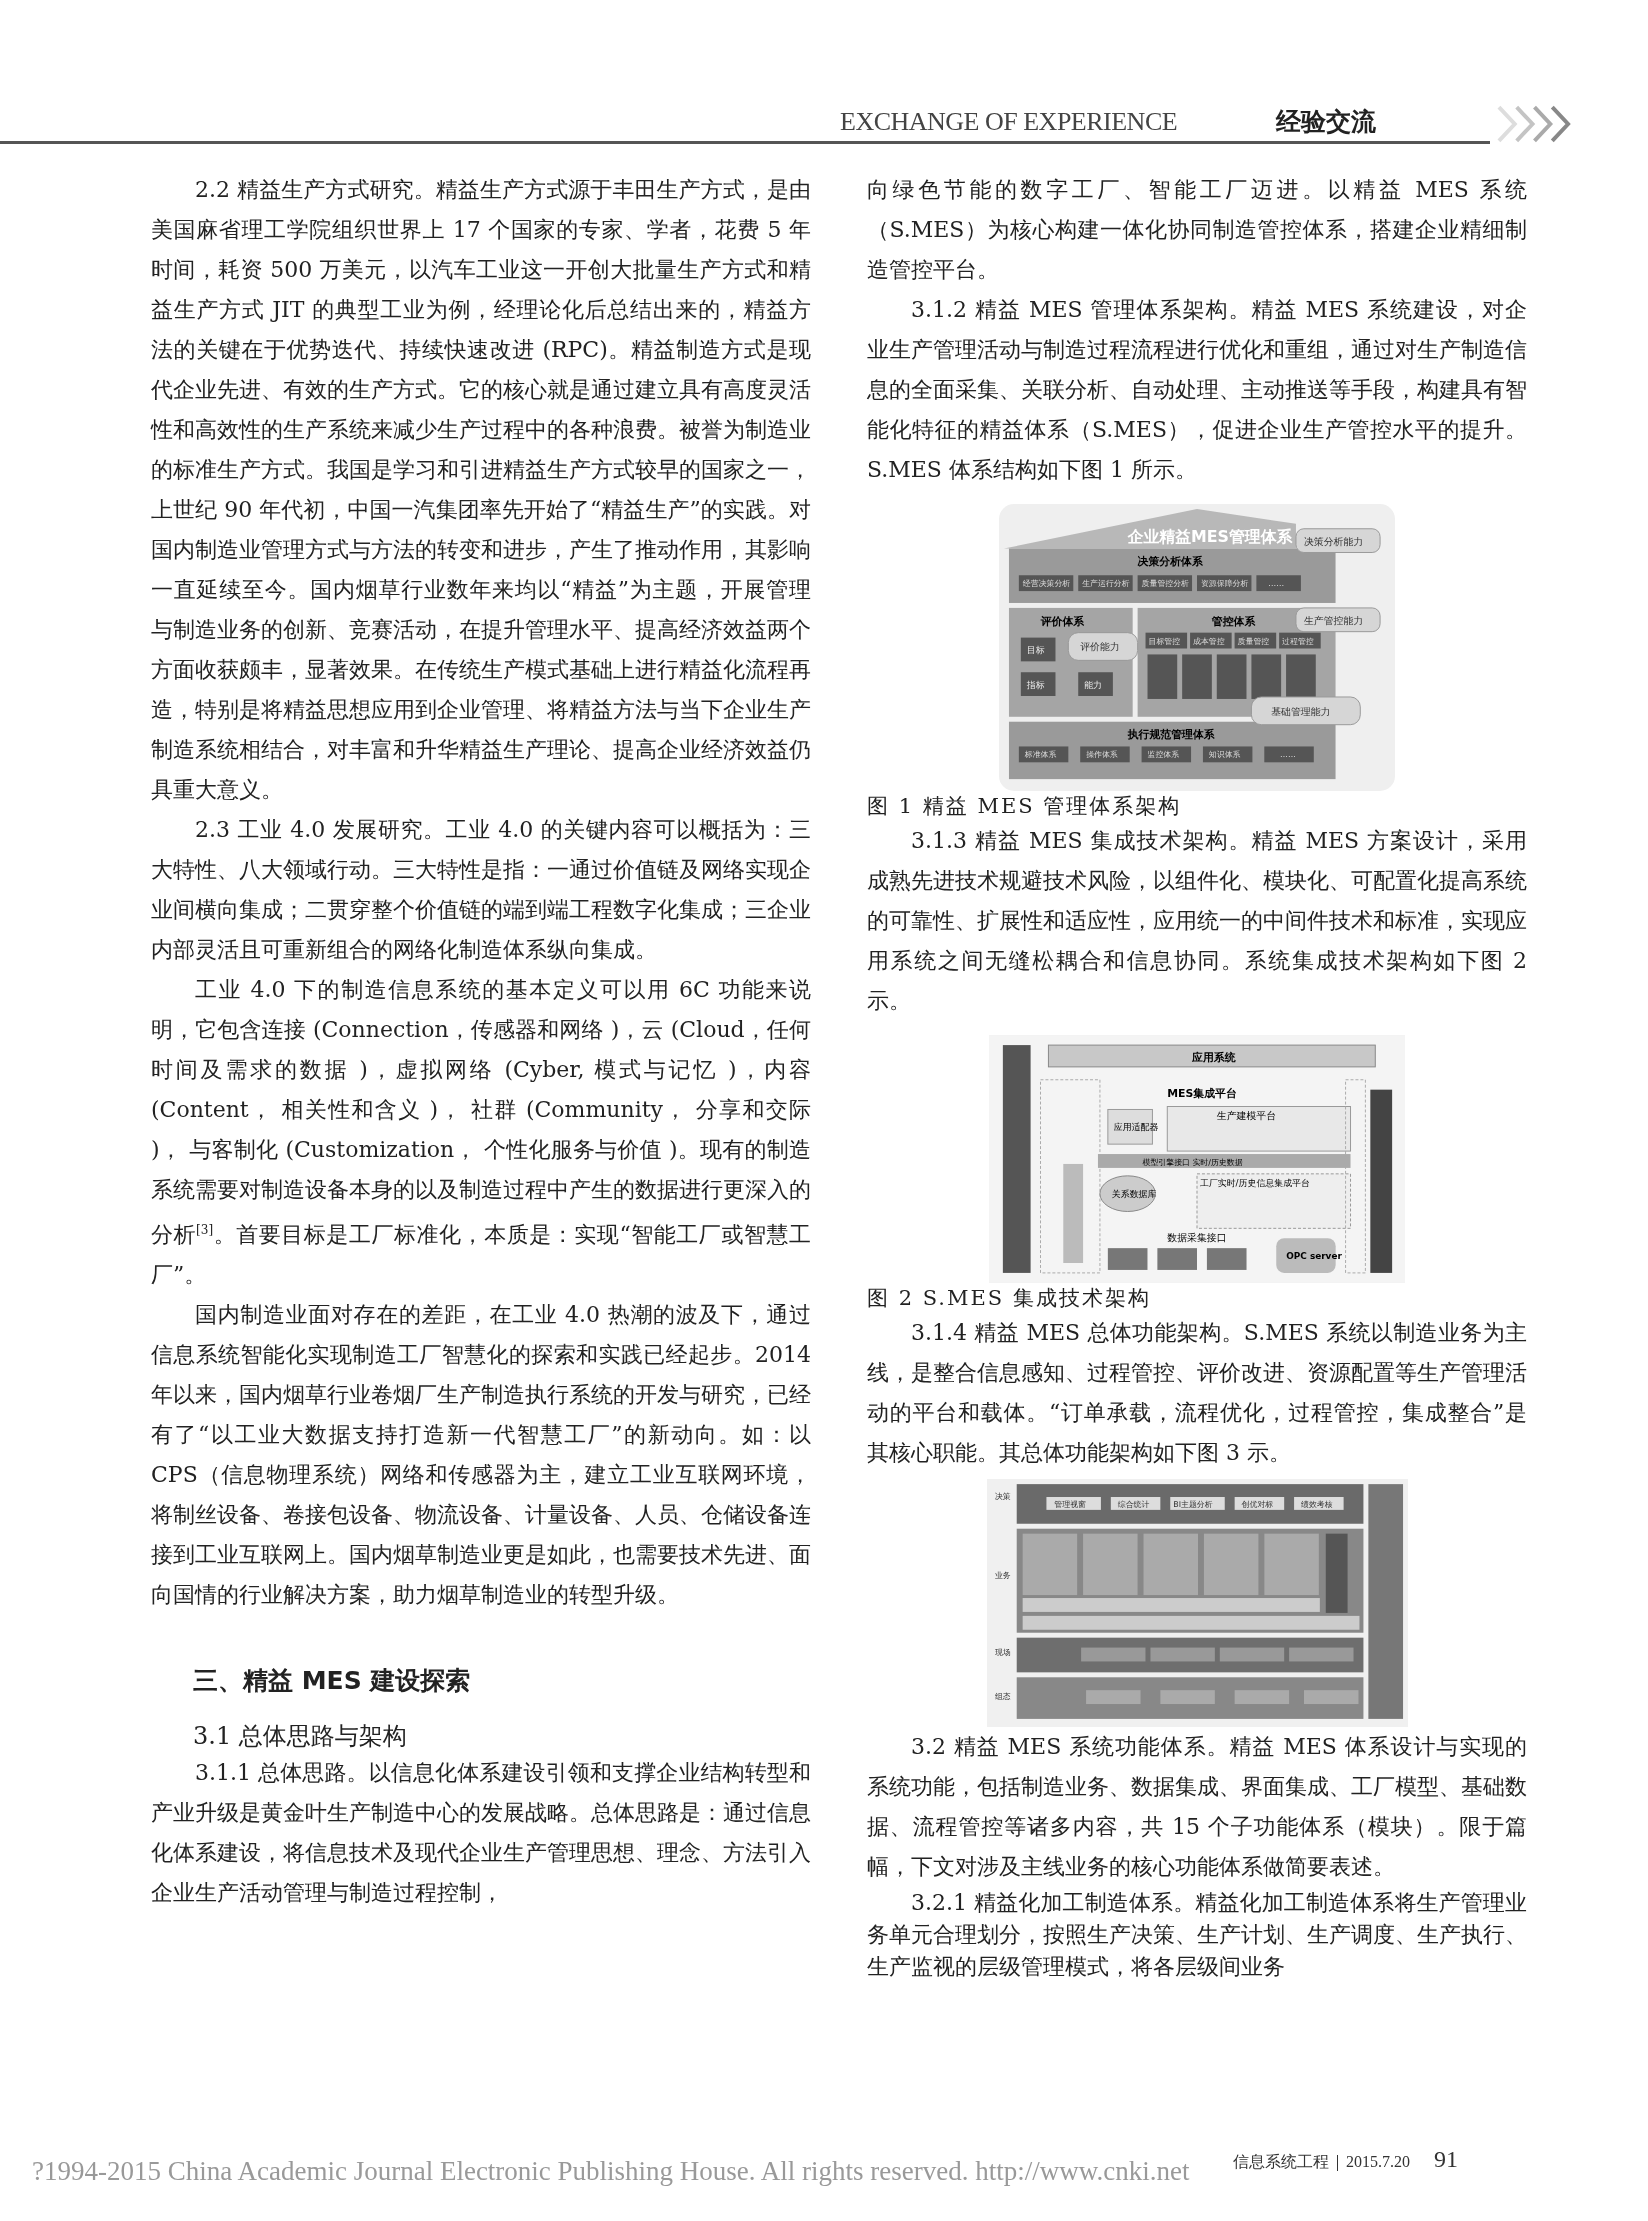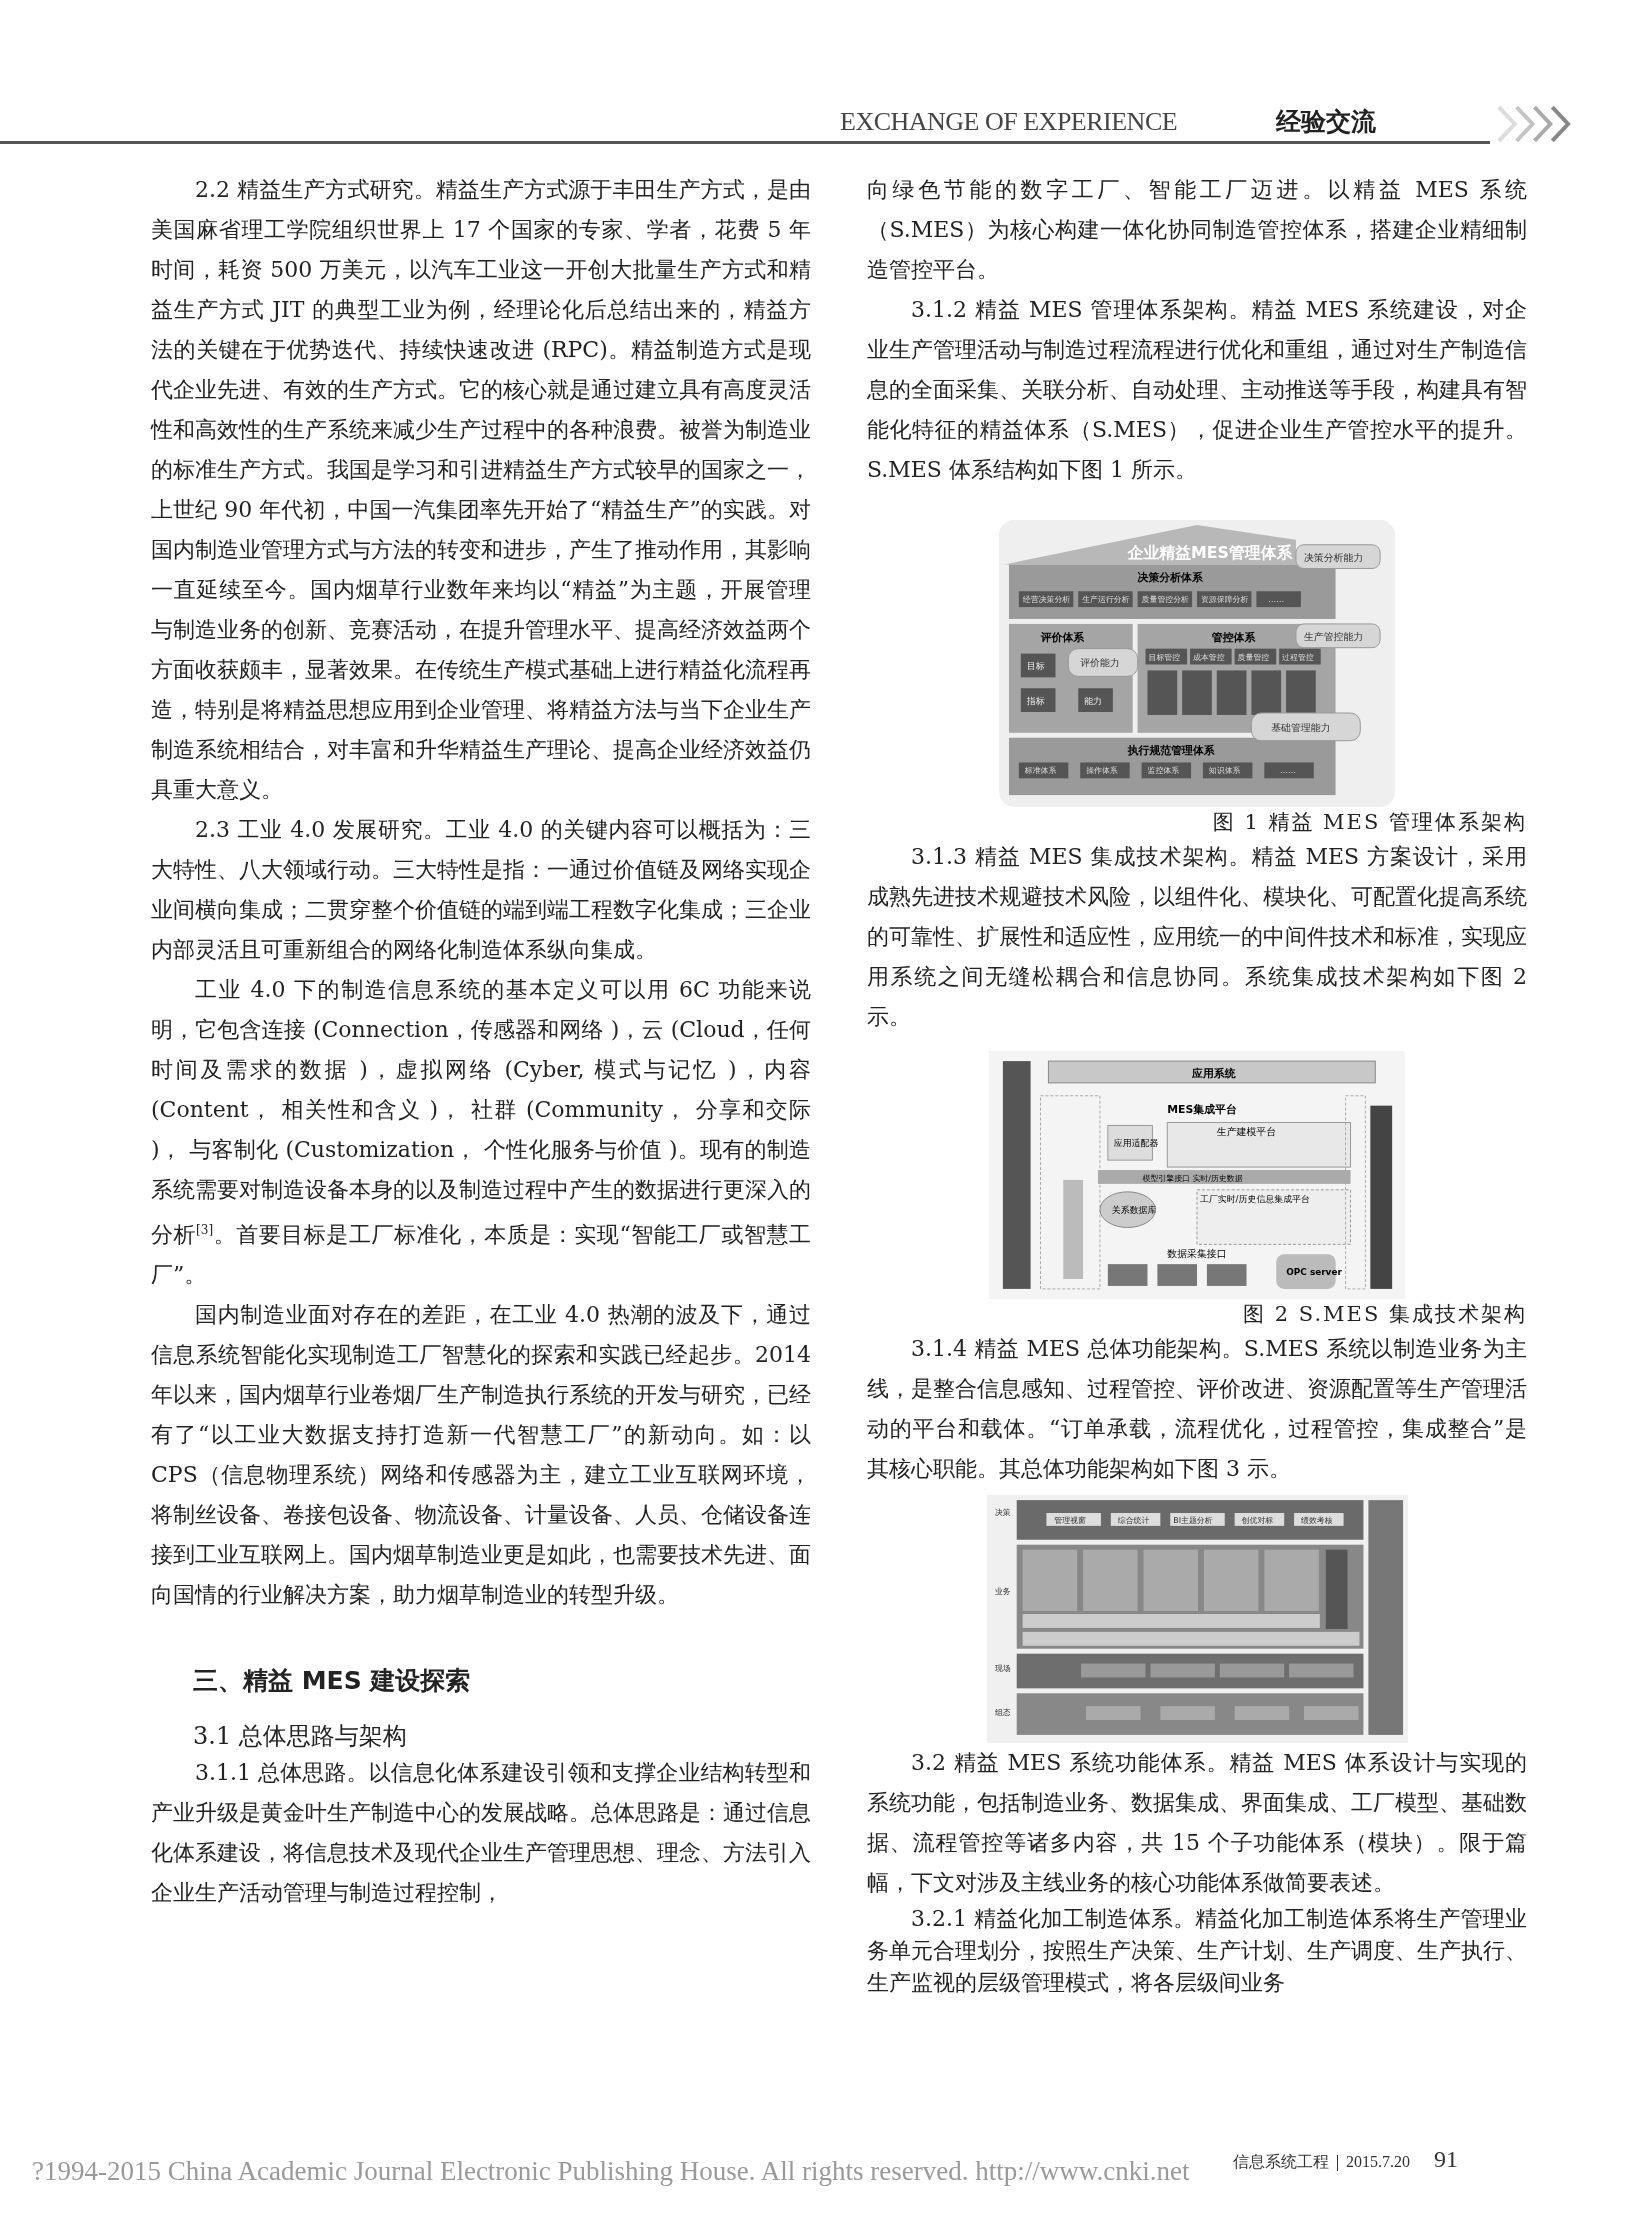--- a/index.html
+++ b/index.html
@@ -9,23 +9,23 @@
   .header-cn{position:absolute;left:1276px;top:105px;font-family:"DejaVu Sans",sans-serif;font-size:25px;font-weight:bold;color:#222;}
   .header-rule{position:absolute;left:0;top:141px;width:1490px;height:3px;background:#555;}
   .chevrons{position:absolute;left:1495px;top:103px;width:79px;height:42px;}
   .col{position:absolute;font-size:22px;line-height:40px;text-align:justify;}
   .col-left{left:151px;top:170px;width:660px;}
   .col-right{left:867px;top:170px;width:660px;}
   .p{margin:0;}
   .indent{text-indent:2em;}
   .h1{font-family:"DejaVu Sans",sans-serif;font-size:25px;font-weight:bold;margin:46px 0 18px 42px;line-height:40px;}
   .h2{margin:0 0 0 42px;font-size:24px;line-height:34px;}
-  .caption{text-align:right;font-size:21px;line-height:30px;letter-spacing:2px;}
+  .caption{text-align:left;font-size:21px;line-height:30px;letter-spacing:2px;}
   .fig{margin:0 auto;position:relative;background:#efefef;}
-  .fig1{width:396px;height:287px;margin-top:30px;border-radius:15px;}
+  .fig1{width:396px;height:287px;margin-top:14px;border-radius:15px;}
   .fig2{width:416px;height:248px;margin-top:14px;}
   .fig3{width:421px;height:248px;margin-top:6px;}
   .fig svg{display:block;}
   .footer-left{position:absolute;left:32px;top:2156px;font-family:"Liberation Serif",serif;font-size:27px;color:#999;white-space:nowrap;}
   .footer-right{position:absolute;left:1233px;top:2146px;font-family:"Liberation Serif",serif;font-size:16px;color:#333;white-space:nowrap;}
   .footer-right .sep{display:inline-block;width:1px;height:16px;background:#333;margin:0 8px;vertical-align:middle;}
   .pageno{margin-left:24px;font-size:24px;}
   sup{font-size:12px;}
 </style>
 </head>

